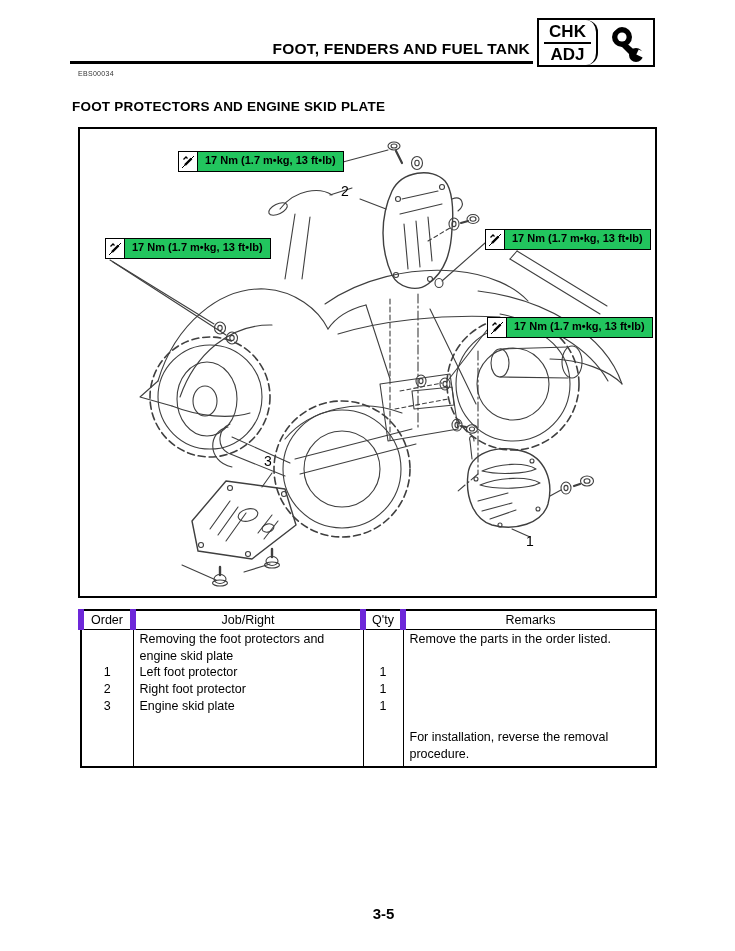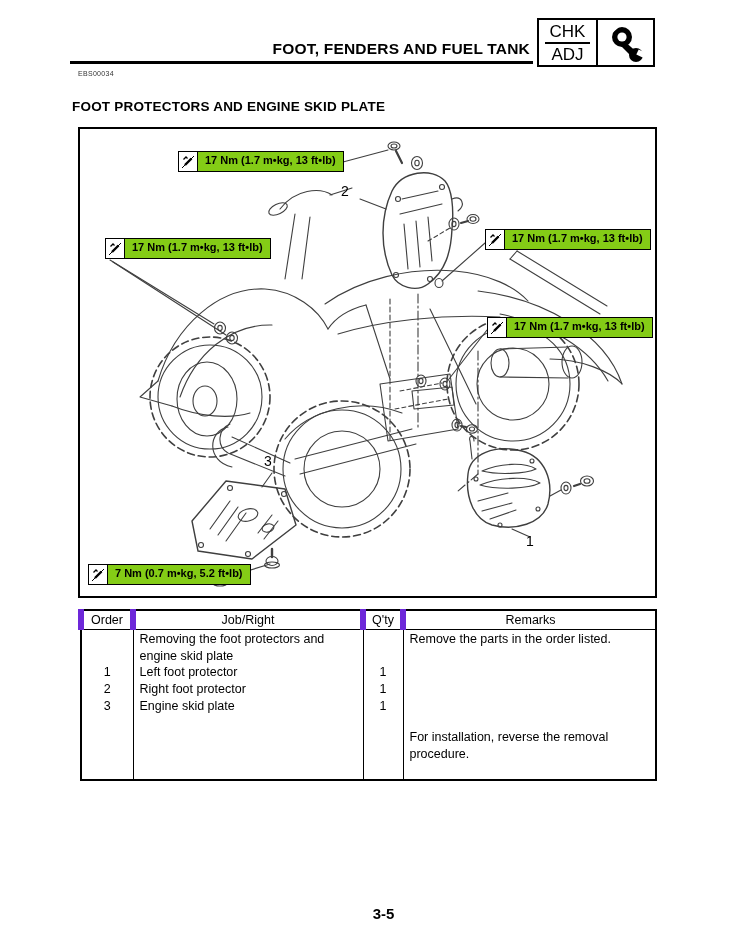--- a/index.html
+++ b/index.html
@@ -13,36 +13,36 @@
     font-size:15.5px;font-weight:bold;letter-spacing:.2px;white-space:nowrap;
   }
   .header-rule{position:absolute;left:70px;top:61px;width:463px;height:2.5px;background:#000;}
   .chapter-badge{
     position:absolute;left:537px;top:18px;width:118px;height:49px;
     border:2px solid #000;box-sizing:border-box;display:flex;background:#fff;
   }
   .chapter-badge .abbr-cell{
     width:59px;border-right:2px solid #000;box-sizing:border-box;
     display:flex;flex-direction:column;align-items:center;justify-content:center;
-    font-weight:normal;font-size:17px;line-height:1;
+    font-weight:bold;font-size:17px;line-height:1;border-radius:12px;
   }
   .chapter-badge .abbr-top{border-bottom:2px solid #000;padding:1px 5px 2px;}
   .chapter-badge .abbr-bottom{padding:2px 5px 0;}
   .chapter-badge .icon-cell{flex:1;display:flex;align-items:center;justify-content:center;}
   .section-code{position:absolute;left:78px;top:70px;font-size:7px;color:#333;letter-spacing:.3px;}
   .section-heading{position:absolute;left:72px;top:99px;font-size:13.5px;font-weight:bold;letter-spacing:.2px;}
   
   .diagram{
     position:absolute;left:78px;top:127px;width:579px;height:471px;
     border:2px solid #000;box-sizing:border-box;background:#fff;
   }
   .diagram svg.art{position:absolute;left:0;top:0;}
   .torque-label{
     position:absolute;display:flex;align-items:stretch;height:21px;
-    border:1.5px solid #000;background:#84cc16;box-sizing:border-box;z-index:3;
+    border:1.5px solid #000;background:#22c55e;box-sizing:border-box;z-index:3;
   }
   .torque-label .wrench-cell{
     width:19px;border-right:1.5px solid #000;box-sizing:border-box;
     display:flex;align-items:center;justify-content:center;background:#fff;
   }
   .torque-label .torque-text{
     font-size:11px;font-weight:bold;line-height:17px;padding:0 7px;white-space:nowrap;
   }
   .part-callout{position:absolute;font-size:14px;z-index:3;}
   
@@ -57,21 +57,21 @@
   }
   table.parts td{
     border-left:1px solid #000;border-right:1px solid #000;
     border-top:none;border-bottom:none;
     vertical-align:top;padding:0 6px;line-height:16.5px;
   }
   td.c-order, td.c-qty{text-align:center;}
   .job-bold{font-weight:normal;}
   tr.num-row td{height:17px;}
   tr.intro-row td{padding-top:1px;}
-  tr.close-row td{padding-top:14px;padding-bottom:17px;}
+  tr.close-row td{padding-top:14px;padding-bottom:4px;}
   
   .page-number{position:absolute;left:0;right:0;top:905px;text-align:center;font-size:15px;font-weight:bold;padding-left:32px;}
 </style>
 </head>
 <body>
 
 <div class="page">
 
   <div class="doc-title">FOOT, FENDERS AND FUEL TANK</div>
   <div class="header-rule"></div>
@@ -303,32 +303,20 @@
         <svg width="14" height="14" viewBox="0 0 14 14">
             <g stroke="#000" fill="none">
               <path d="M1 13 L13 1" stroke-width="1"></path>
               <path d="M4 10 L10.5 3.5" stroke-width="2.4"></path>
               <path d="M2.5 4.5 L5 2 L6.5 3.5" stroke-width="1.3"></path>
             </g>
           </svg>
       </span>
       <span class="torque-text">17 Nm (1.7 m•kg, 13 ft•lb)</span>
     </div>
-    <div class="torque-label" style="left:8px;top:435px;">
-      <span class="wrench-cell">
-        <svg width="14" height="14" viewBox="0 0 14 14">
-            <g stroke="#000" fill="none">
-              <path d="M1 13 L13 1" stroke-width="1"></path>
-              <path d="M4 10 L10.5 3.5" stroke-width="2.4"></path>
-              <path d="M2.5 4.5 L5 2 L6.5 3.5" stroke-width="1.3"></path>
-            </g>
-          </svg>
-      </span>
-      <span class="torque-text">7 Nm (0.7 m•kg, 5.2 ft•lb)</span>
-    </div>
 
     <div class="part-callout" style="left:261px;top:54px;">2</div>
     <div class="part-callout" style="left:184px;top:324px;">3</div>
     <div class="part-callout" style="left:446px;top:404px;">1</div>
   </div>
 
   <table class="parts">
     <colgroup>
         <col style="width:52px">
         <col style="width:230px">

